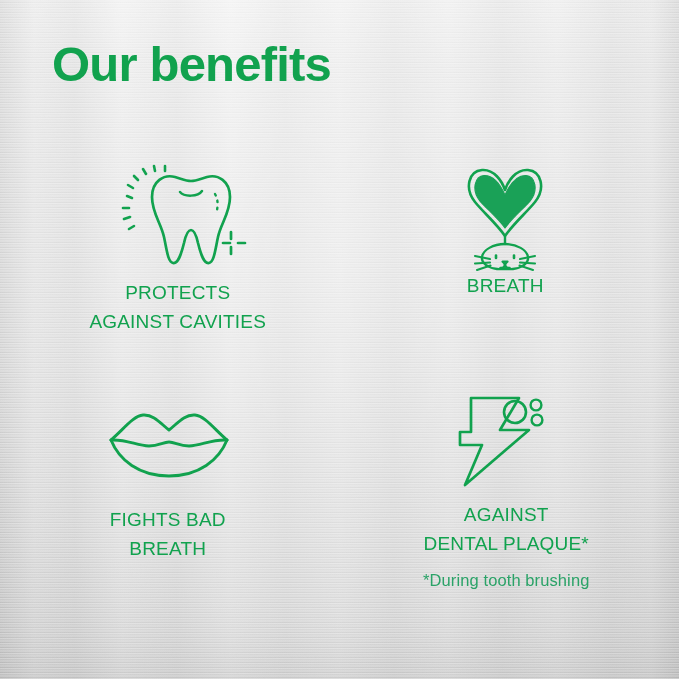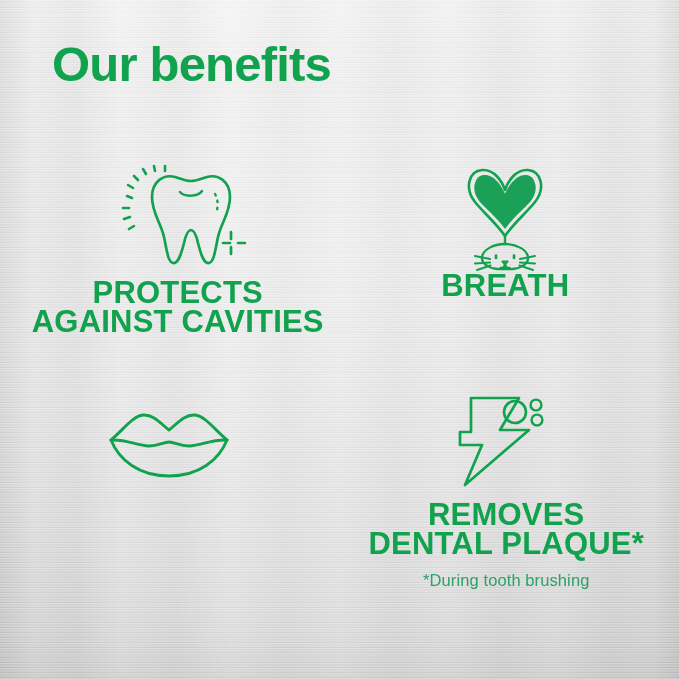--- a/index.html
+++ b/index.html
@@ -122,23 +122,23 @@
     display: flex;
     align-items: center;
     justify-content: center;
   }
   .benefit-icon svg { display: block; overflow: visible; }
 
   .benefit-label {
     margin-top: 6px;
     text-align: center;
     color: #11a24e;
-    font-size: 31px;
+    font-size: 19px;
     line-height: 29px;
-    font-weight: 700;
+    font-weight: 400;
     letter-spacing: 0.2px;
     max-width: 300px;
     white-space: pre-line;
   }
   .benefit-note {
     margin-top: 12px;
     text-align: center;
     color: #2ba368;
     font-size: 16.5px;
     line-height: 20px;
@@ -283,20 +283,22 @@
                      C20 37 30 44 42 44
                      C52 44 56 40 62 40
                      C68 40 72 44 82 44
                      C94 44 104 37 120 38"></path>
 
             <path d="M4 38
                      C12 58 32 74 62 74
                      C92 74 112 58 120 38"></path>
           </svg>
         </div>
+        <div class="benefit-label">FIGHTS BAD
+BREATH</div>
       </div>
 
       <div class="benefit cell-plaque">
         <div class="benefit-icon">
           <svg width="106" height="102" viewBox="0 0 106 102" fill="none" stroke="#11a24e" stroke-width="2.7" stroke-linecap="round" stroke-linejoin="round">
 
             <path d="M18 10
                      L66 10
                      L47 42
                      L76 42
@@ -306,20 +308,20 @@
                      L7 44
                      L18 44
                      Z"></path>
 
             <circle cx="62" cy="24" r="11" stroke-width="2.6"></circle>
 
             <circle cx="83" cy="17" r="5.4" stroke-width="2.4"></circle>
             <circle cx="84" cy="32" r="5.4" stroke-width="2.4"></circle>
           </svg>
         </div>
-        <div class="benefit-label">REMOVES
+        <div class="benefit-label">AGAINST
 DENTAL PLAQUE*</div>
         <div class="benefit-note">*During tooth brushing</div>
       </div>
 
     </div>
   </div>
 </div>
 
 </body></html>

